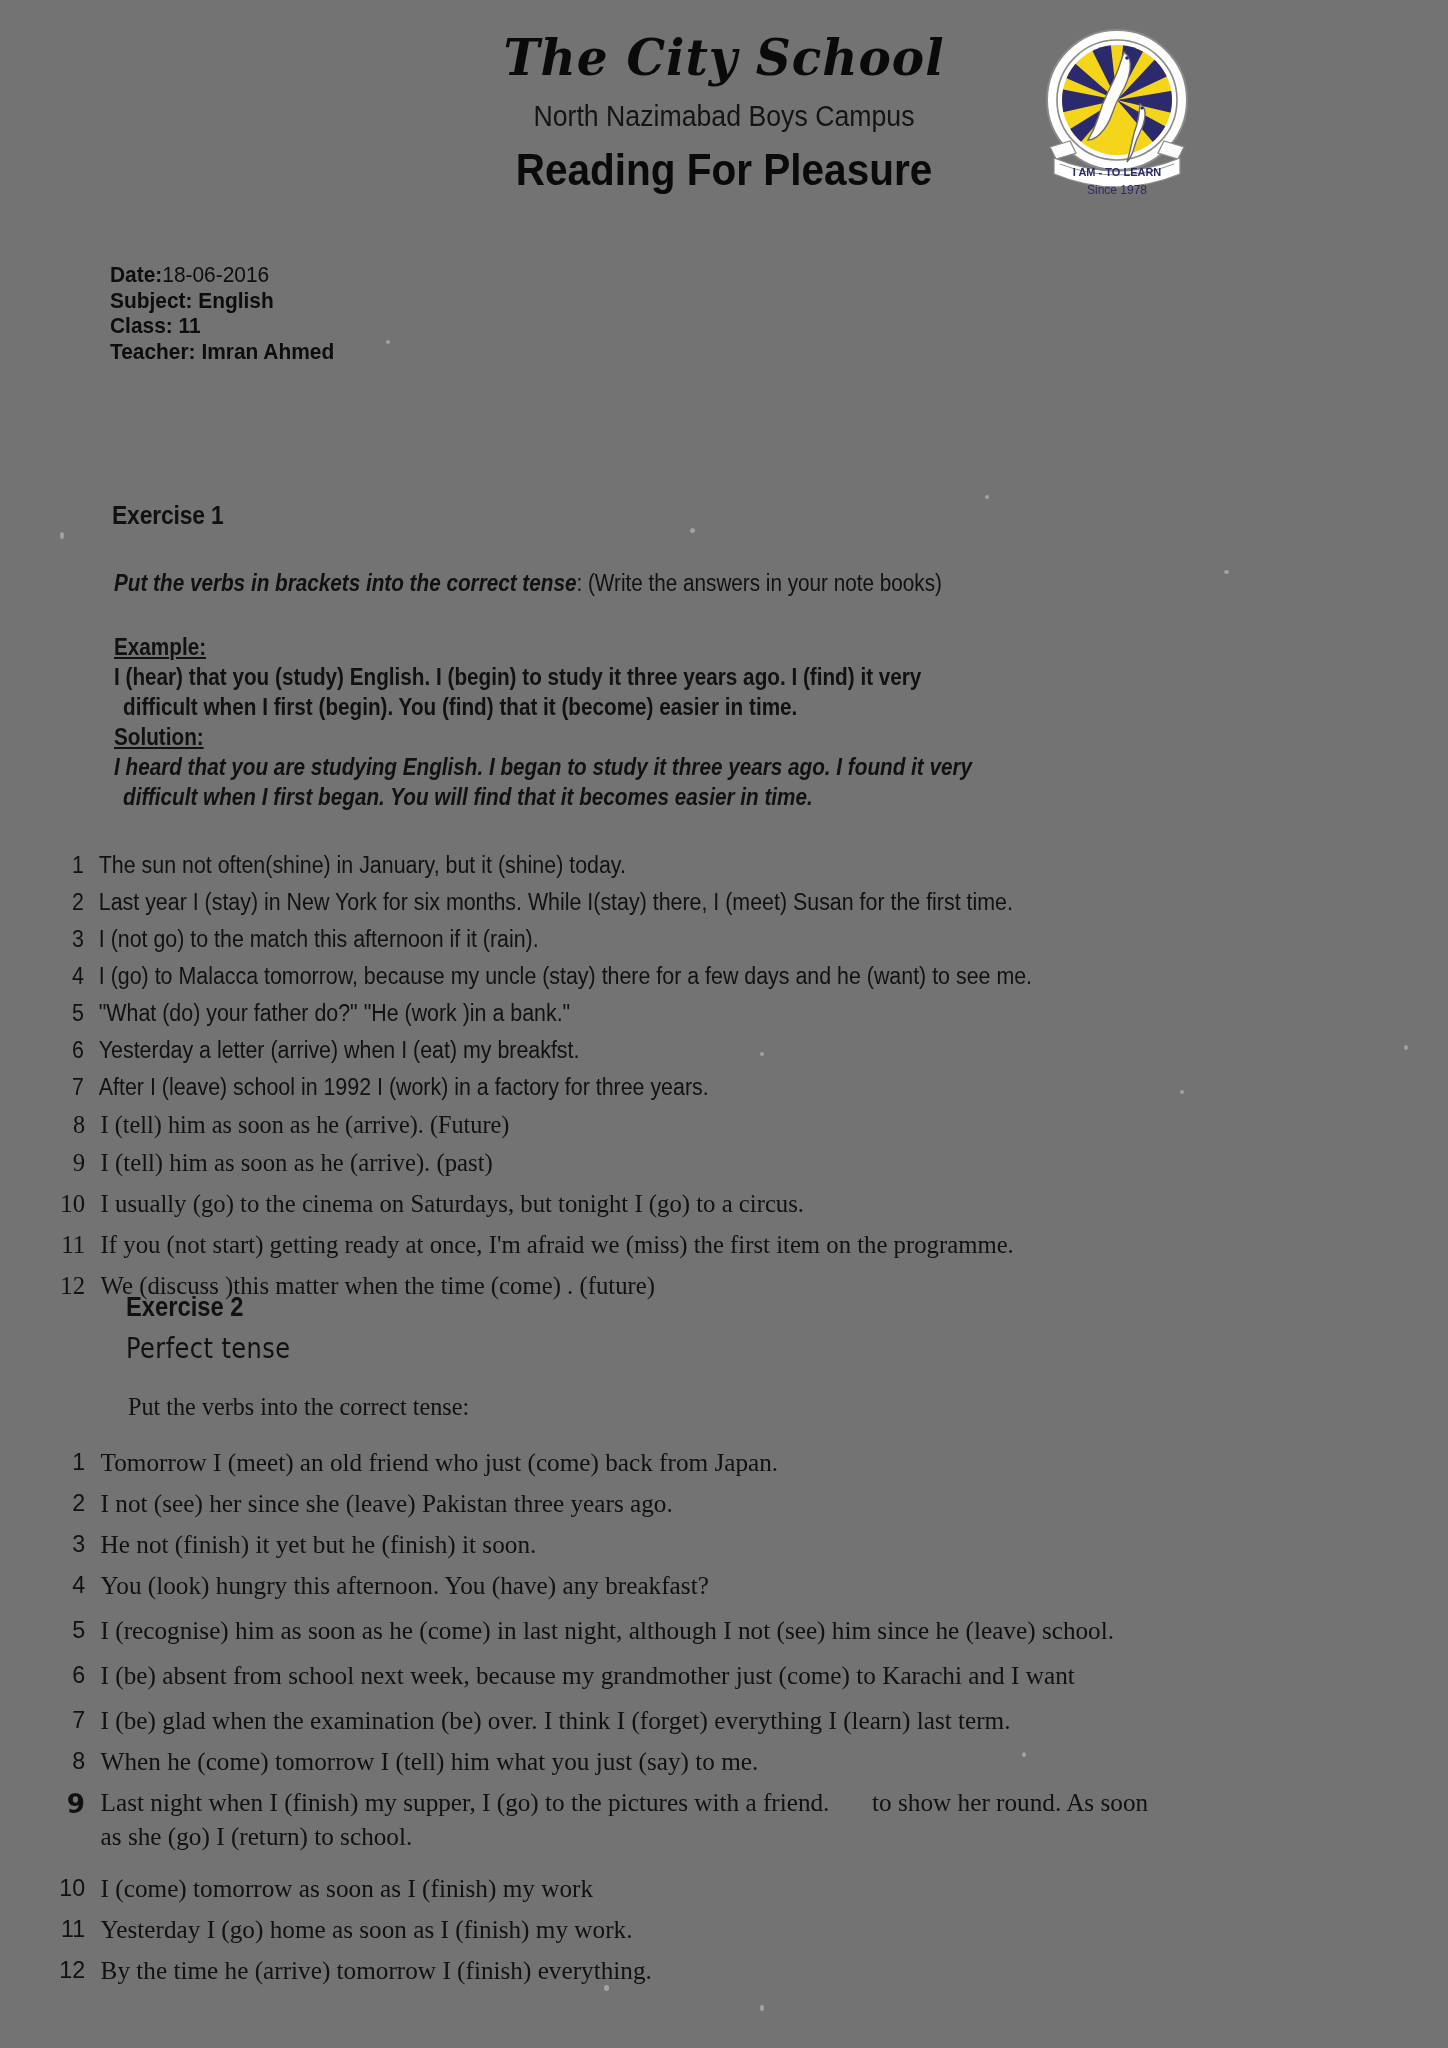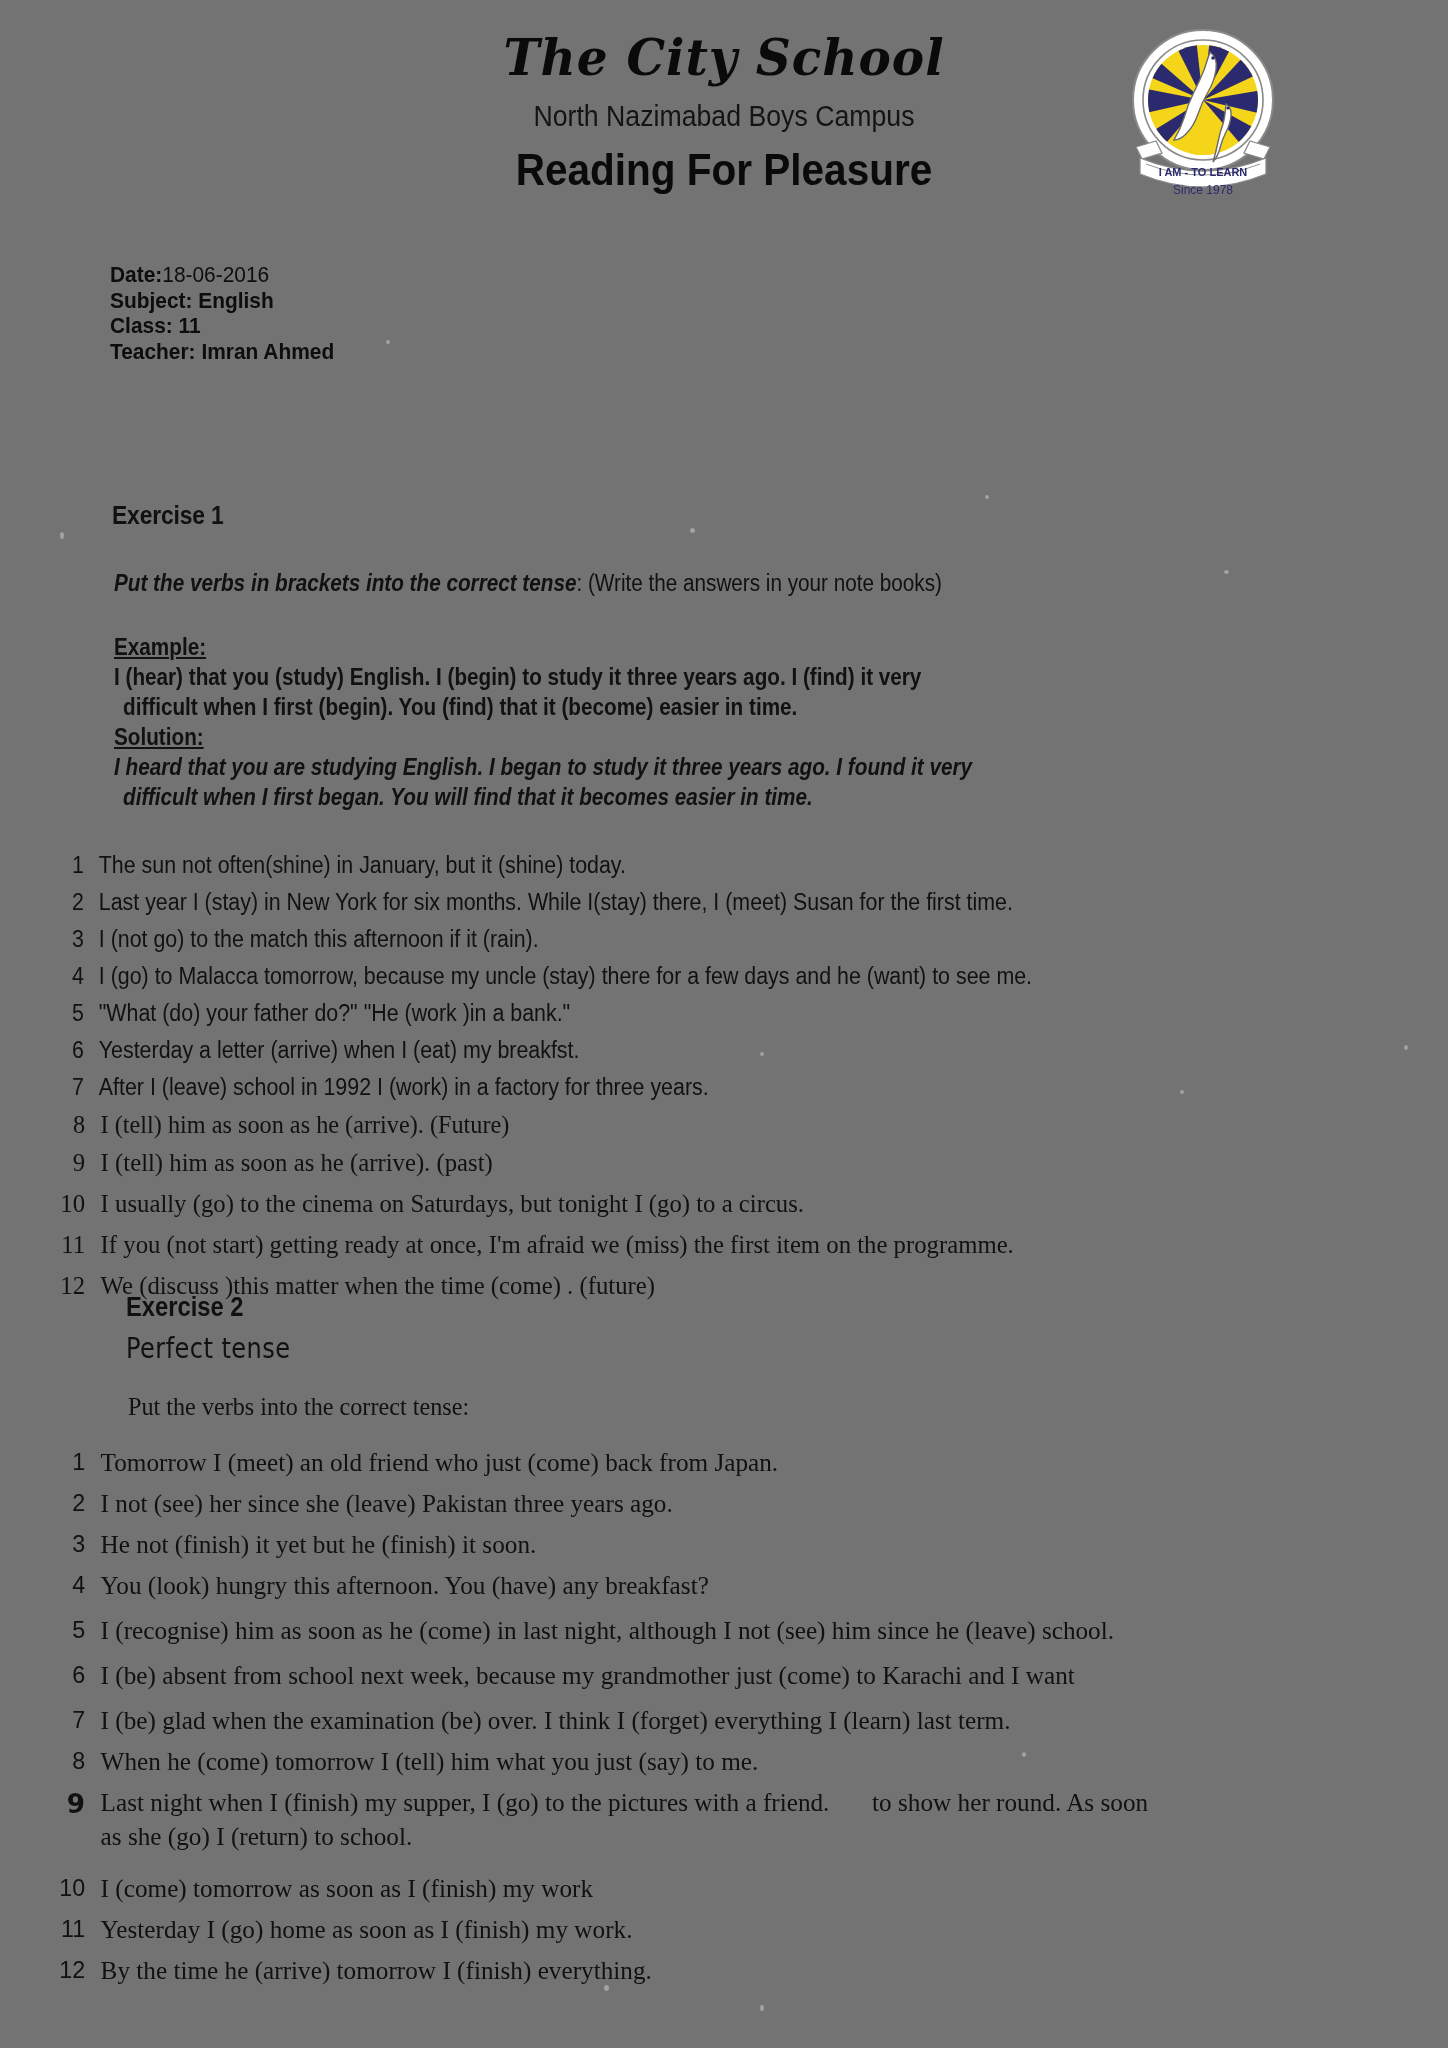--- a/index.html
+++ b/index.html
@@ -61,21 +61,21 @@
     text-align: center;
     font-size: 45px;
     font-weight: 700;
     color: #0a0a0a;
     transform: scaleX(0.90);
   }
 
   
   .logo-wrap {
     position: absolute;
-    left: 1114px;
+    left: 1028px;
     top: 22px;
     width: 178px;
     height: 178px;
   }
   .logo-svg { display: block; }
 
   
   .meta {
     position: absolute;
     left: 110px;

